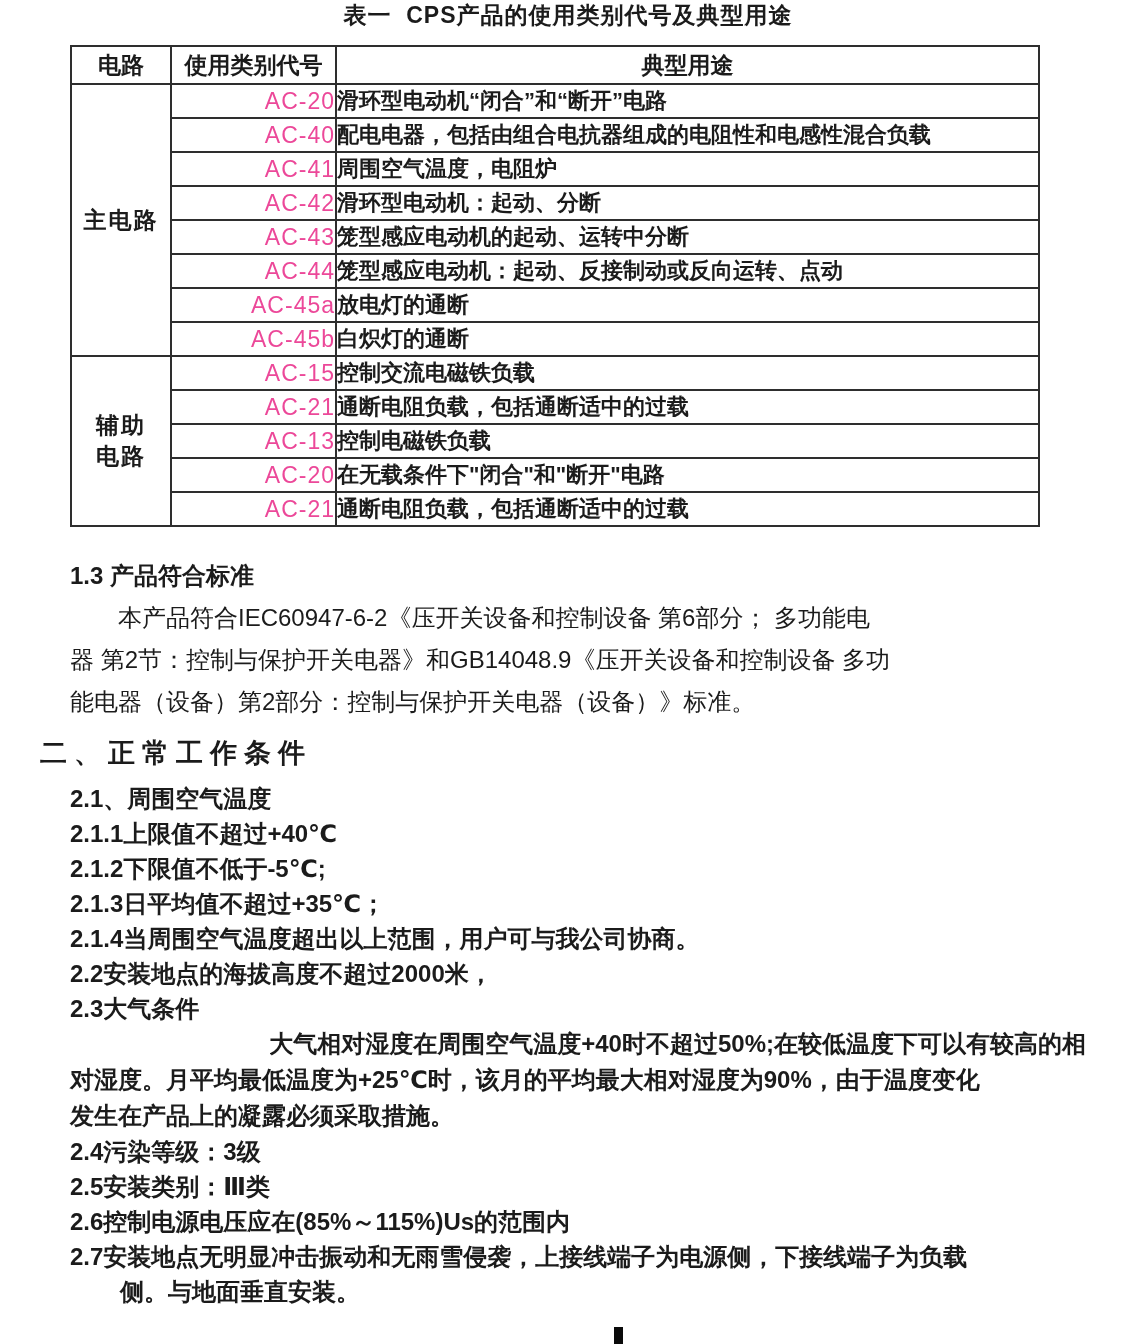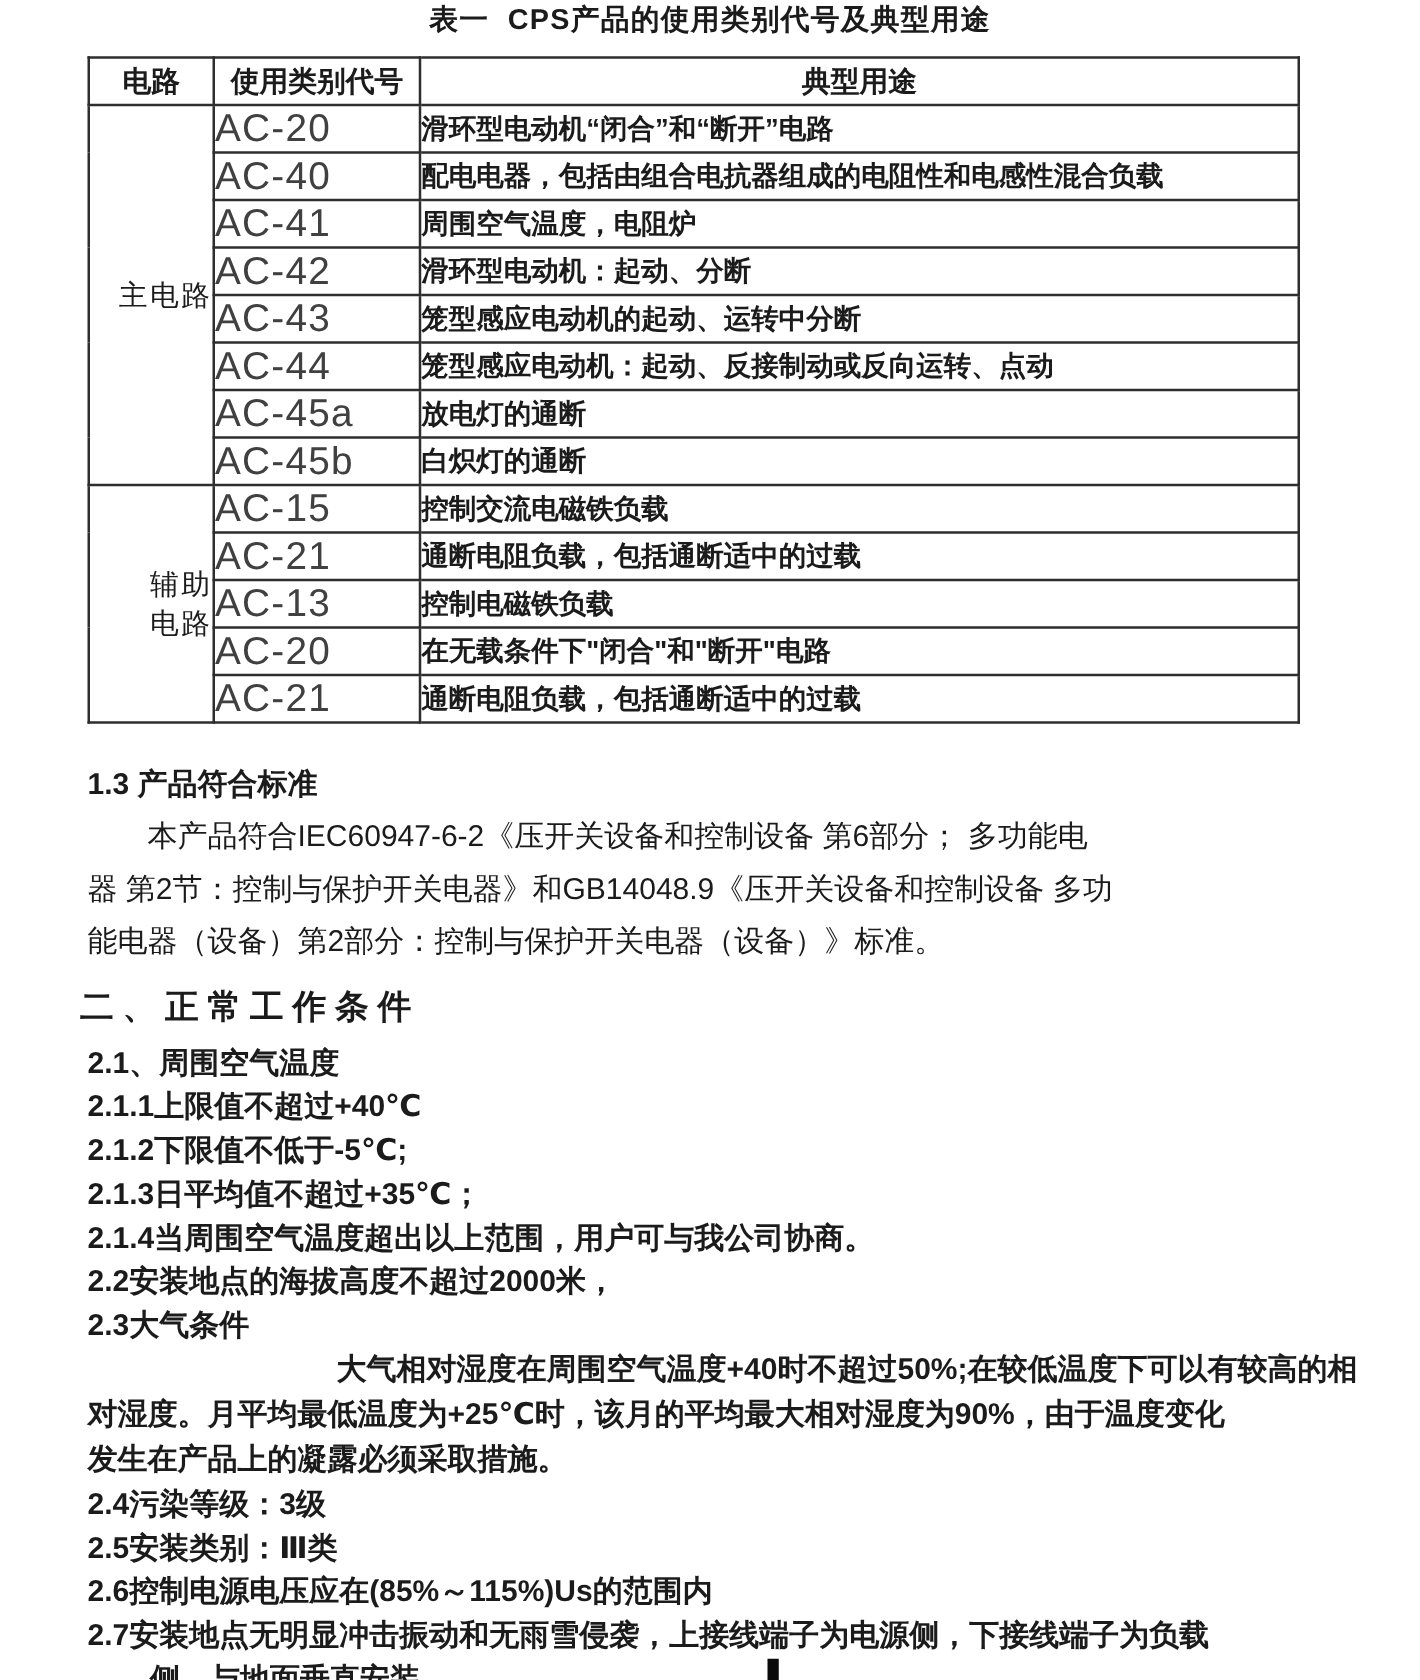--- a/index.html
+++ b/index.html
@@ -33,51 +33,51 @@
     white-space: nowrap;
   }
   table.spec th {
     height: 36px;
     font-size: 23px;
     font-weight: bold;
     text-align: center;
   }
   table.spec td { height: 32px; }
   td.group {
+    text-align: center;
+    vertical-align: middle;
+    font-size: 23px;
+    font-weight: bold;
+    letter-spacing: 2px;
+  }
+  td.code {
     text-align: right;
-    vertical-align: middle;
-    font-size: 23px;
-    font-weight: normal;
-    letter-spacing: 2px;
-  }
-  td.code {
-    text-align: left;
-    font-size: 31px;
+    font-size: 23px;
     font-weight: normal;
     letter-spacing: 1px;
-    color: #404040;
+    color: #ec4899;
   }
   td.usage {
     text-align: left;
     padding-left: 10px;
     font-size: 22px;
     font-weight: bold;
   }
   .h13 {
     margin: 34px 0 0 70px;
     font-size: 24px;
     font-weight: bold;
     line-height: 30px;
     white-space: pre;
   }
   .para13 { margin: 6px 56px 0 70px; font-size: 24px; font-weight: normal; }
   .para13 .pline { line-height: 42px; white-space: pre; }
   .para13 .indent2 { text-indent: 48px; }
   .h2 {
-    margin: 14px 0 0 64px;
+    margin: 14px 0 0 40px;
     font-size: 27px;
     font-weight: bold;
     letter-spacing: 7px;
     line-height: 32px;
   }
   .cond { margin: 12px 50px 0 70px; font-size: 24px; font-weight: bold; }
   .cond .item { line-height: 35px; white-space: pre; }
   .cond .atm-line { line-height: 36px; white-space: pre; }
   .cond .indent25 { text-indent: 60px; text-align: right; }
   .cond .indent15 { text-indent: 50px; }

